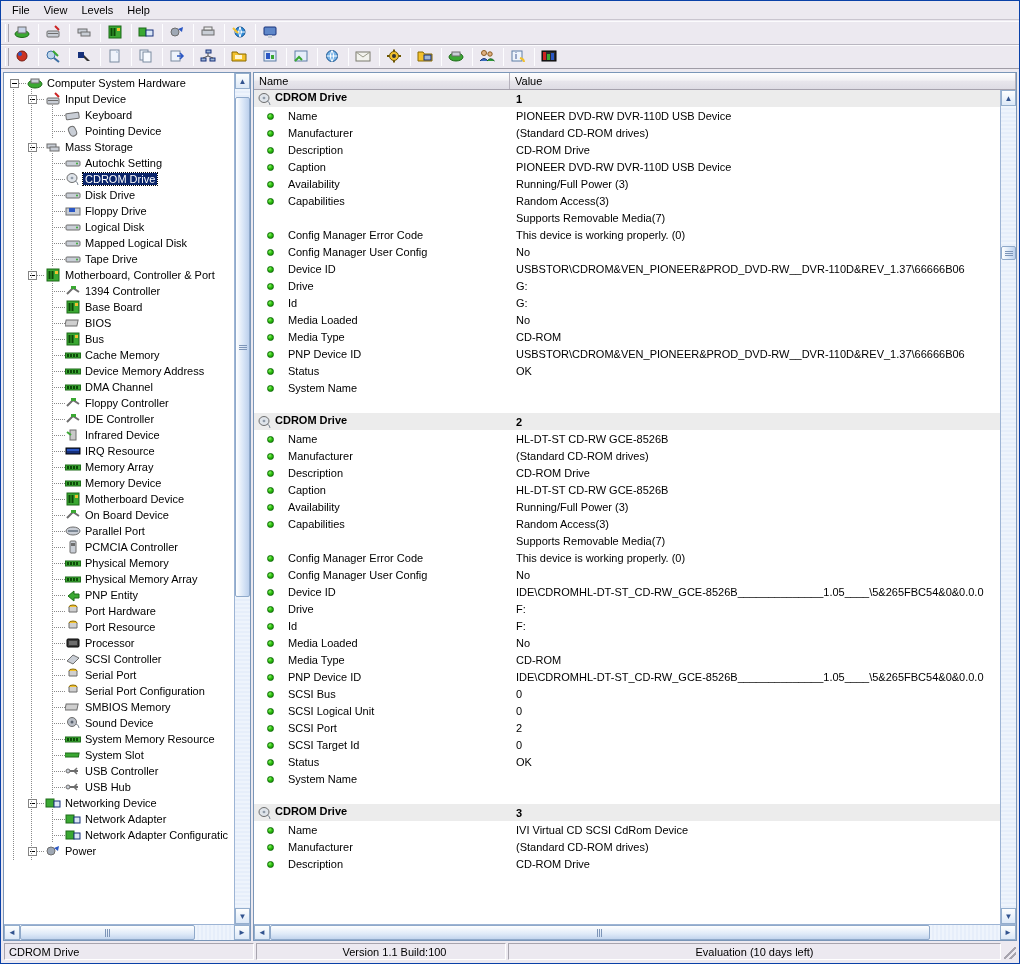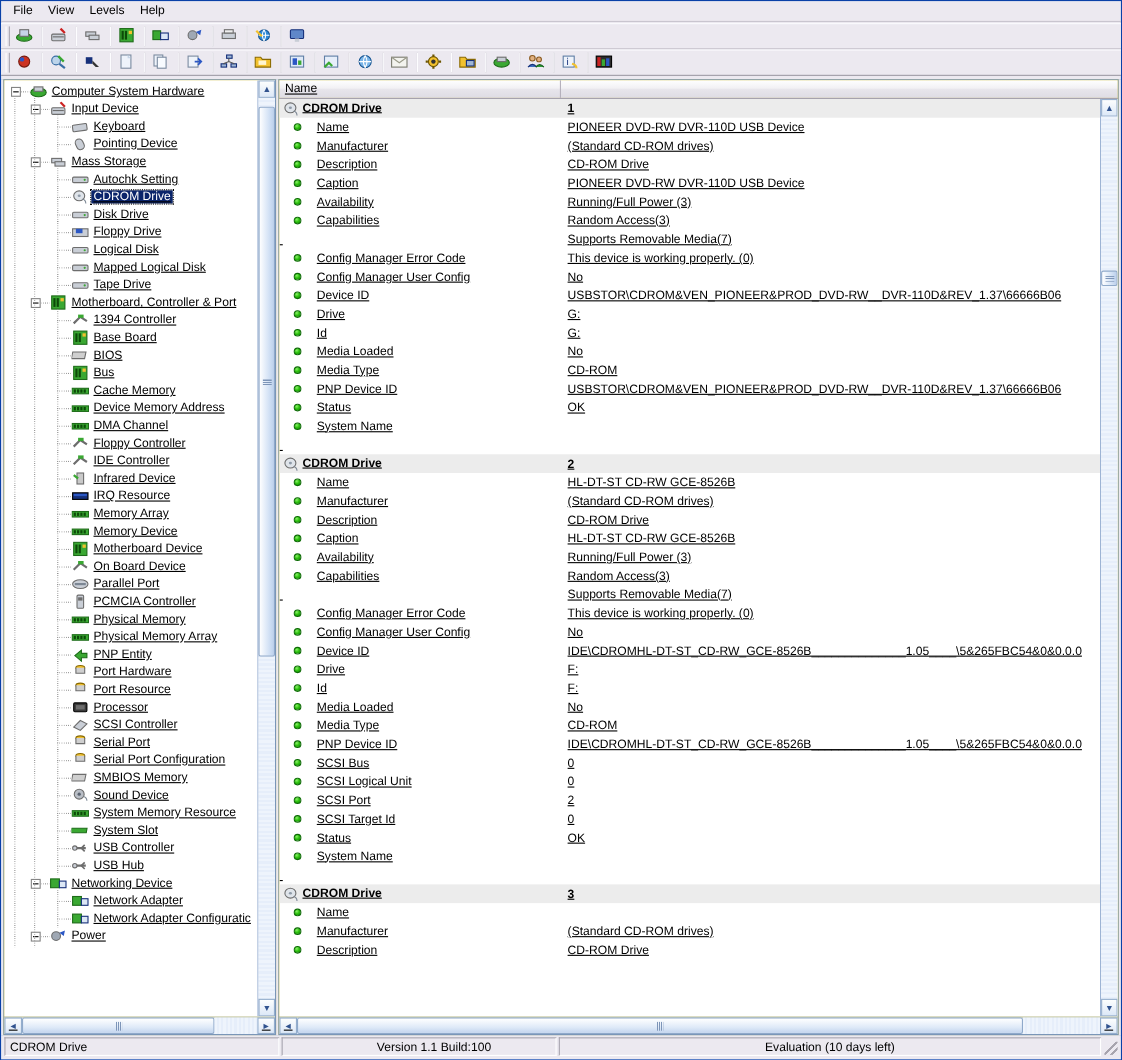--- a/index.html
+++ b/index.html
@@ -89,22 +89,22 @@
     position: relative;
   }
   .tsep { width:1px; height:18px; background:#b0adb7; margin:0 3px; border-right:1px solid #fdfdff;}
   .ticon { width:18px; height:17px; position:relative; display:block; }
   
   .content {
     flex: 1 1 auto; display: flex; padding: 0 2px; background:#ece9f0; gap:2px;
     min-height: 0;
   }
   .pane {
-    background: #fde047; border: 1px solid #7a96b8; position: relative;
-    display:flex; flex-direction:column; min-height:0;text-decoration:underline;
+    background: #701a75; border: 1px solid #7a96b8; position: relative;
+    display:flex; flex-direction:column; min-height:0;
   }
   .tree-pane { flex: 0 0 248px; }
   .list-pane { flex: 1 1 auto; }
   
   .tree-scroll {
     flex:1 1 auto; overflow:hidden; position:relative; background:#fff;
   }
   .tree-inner { padding: 2px 0 0 2px; }
   .trow {
     height: 16px; display:flex; align-items:center; white-space:nowrap;
@@ -1085,20 +1085,21 @@
             <div class="hsb-grip"></div>
           </div>
         <div class="hsb-track"></div>
         <div class="hsb-btn">►</div>
       </div>
     </div>
 
     <div class="pane list-pane">
       <div class="lheader">
         <div class="lh-cell lh-name">Name</div>
+        <div class="lh-cell lh-val">Value</div>
       </div>
       <div class="lbody">
         <div id="list-rows">
             <div class="lrow group">
               <div class="l-name"><span class="grp-icon" style="display: inline-block; vertical-align: middle;"><svg width="16" height="14" viewBox="0 0 16 14" xmlns="http://www.w3.org/2000/svg">
                     <ellipse cx="7" cy="6" rx="5" ry="4.5" fill="#dfe4ea" stroke="#6d6d6d"></ellipse>
                     <ellipse cx="7" cy="6" rx="1.4" ry="1.2" fill="#8f9aa8"></ellipse>
                     <path d="M10 9 q3 1 3 4" stroke="#7c8794" fill="none"></path>
                   </svg></span><span class="txt">CDROM Drive</span></div>
               <div class="l-val">1</div>
@@ -1274,20 +1275,21 @@
             <div class="lrow group">
               <div class="l-name"><span class="grp-icon" style="display: inline-block; vertical-align: middle;"><svg width="16" height="14" viewBox="0 0 16 14" xmlns="http://www.w3.org/2000/svg">
                     <ellipse cx="7" cy="6" rx="5" ry="4.5" fill="#dfe4ea" stroke="#6d6d6d"></ellipse>
                     <ellipse cx="7" cy="6" rx="1.4" ry="1.2" fill="#8f9aa8"></ellipse>
                     <path d="M10 9 q3 1 3 4" stroke="#7c8794" fill="none"></path>
                   </svg></span><span class="txt">CDROM Drive</span></div>
               <div class="l-val">3</div>
             </div>
             <div class="lrow">
               <div class="l-name"><span class="bullet" style="display: inline-block; vertical-align: middle;"></span><span class="txt">Name</span></div>
+              <div class="l-val">IVI Virtual CD SCSI CdRom Device</div>
             </div>
             <div class="lrow">
               <div class="l-name"><span class="bullet" style="display: inline-block; vertical-align: middle;"></span><span class="txt">Manufacturer</span></div>
               <div class="l-val">(Standard CD-ROM drives)</div>
             </div>
             <div class="lrow">
               <div class="l-name"><span class="bullet" style="display: inline-block; vertical-align: middle;"></span><span class="txt">Description</span></div>
               <div class="l-val">CD-ROM Drive</div>
             </div>
           </div>

